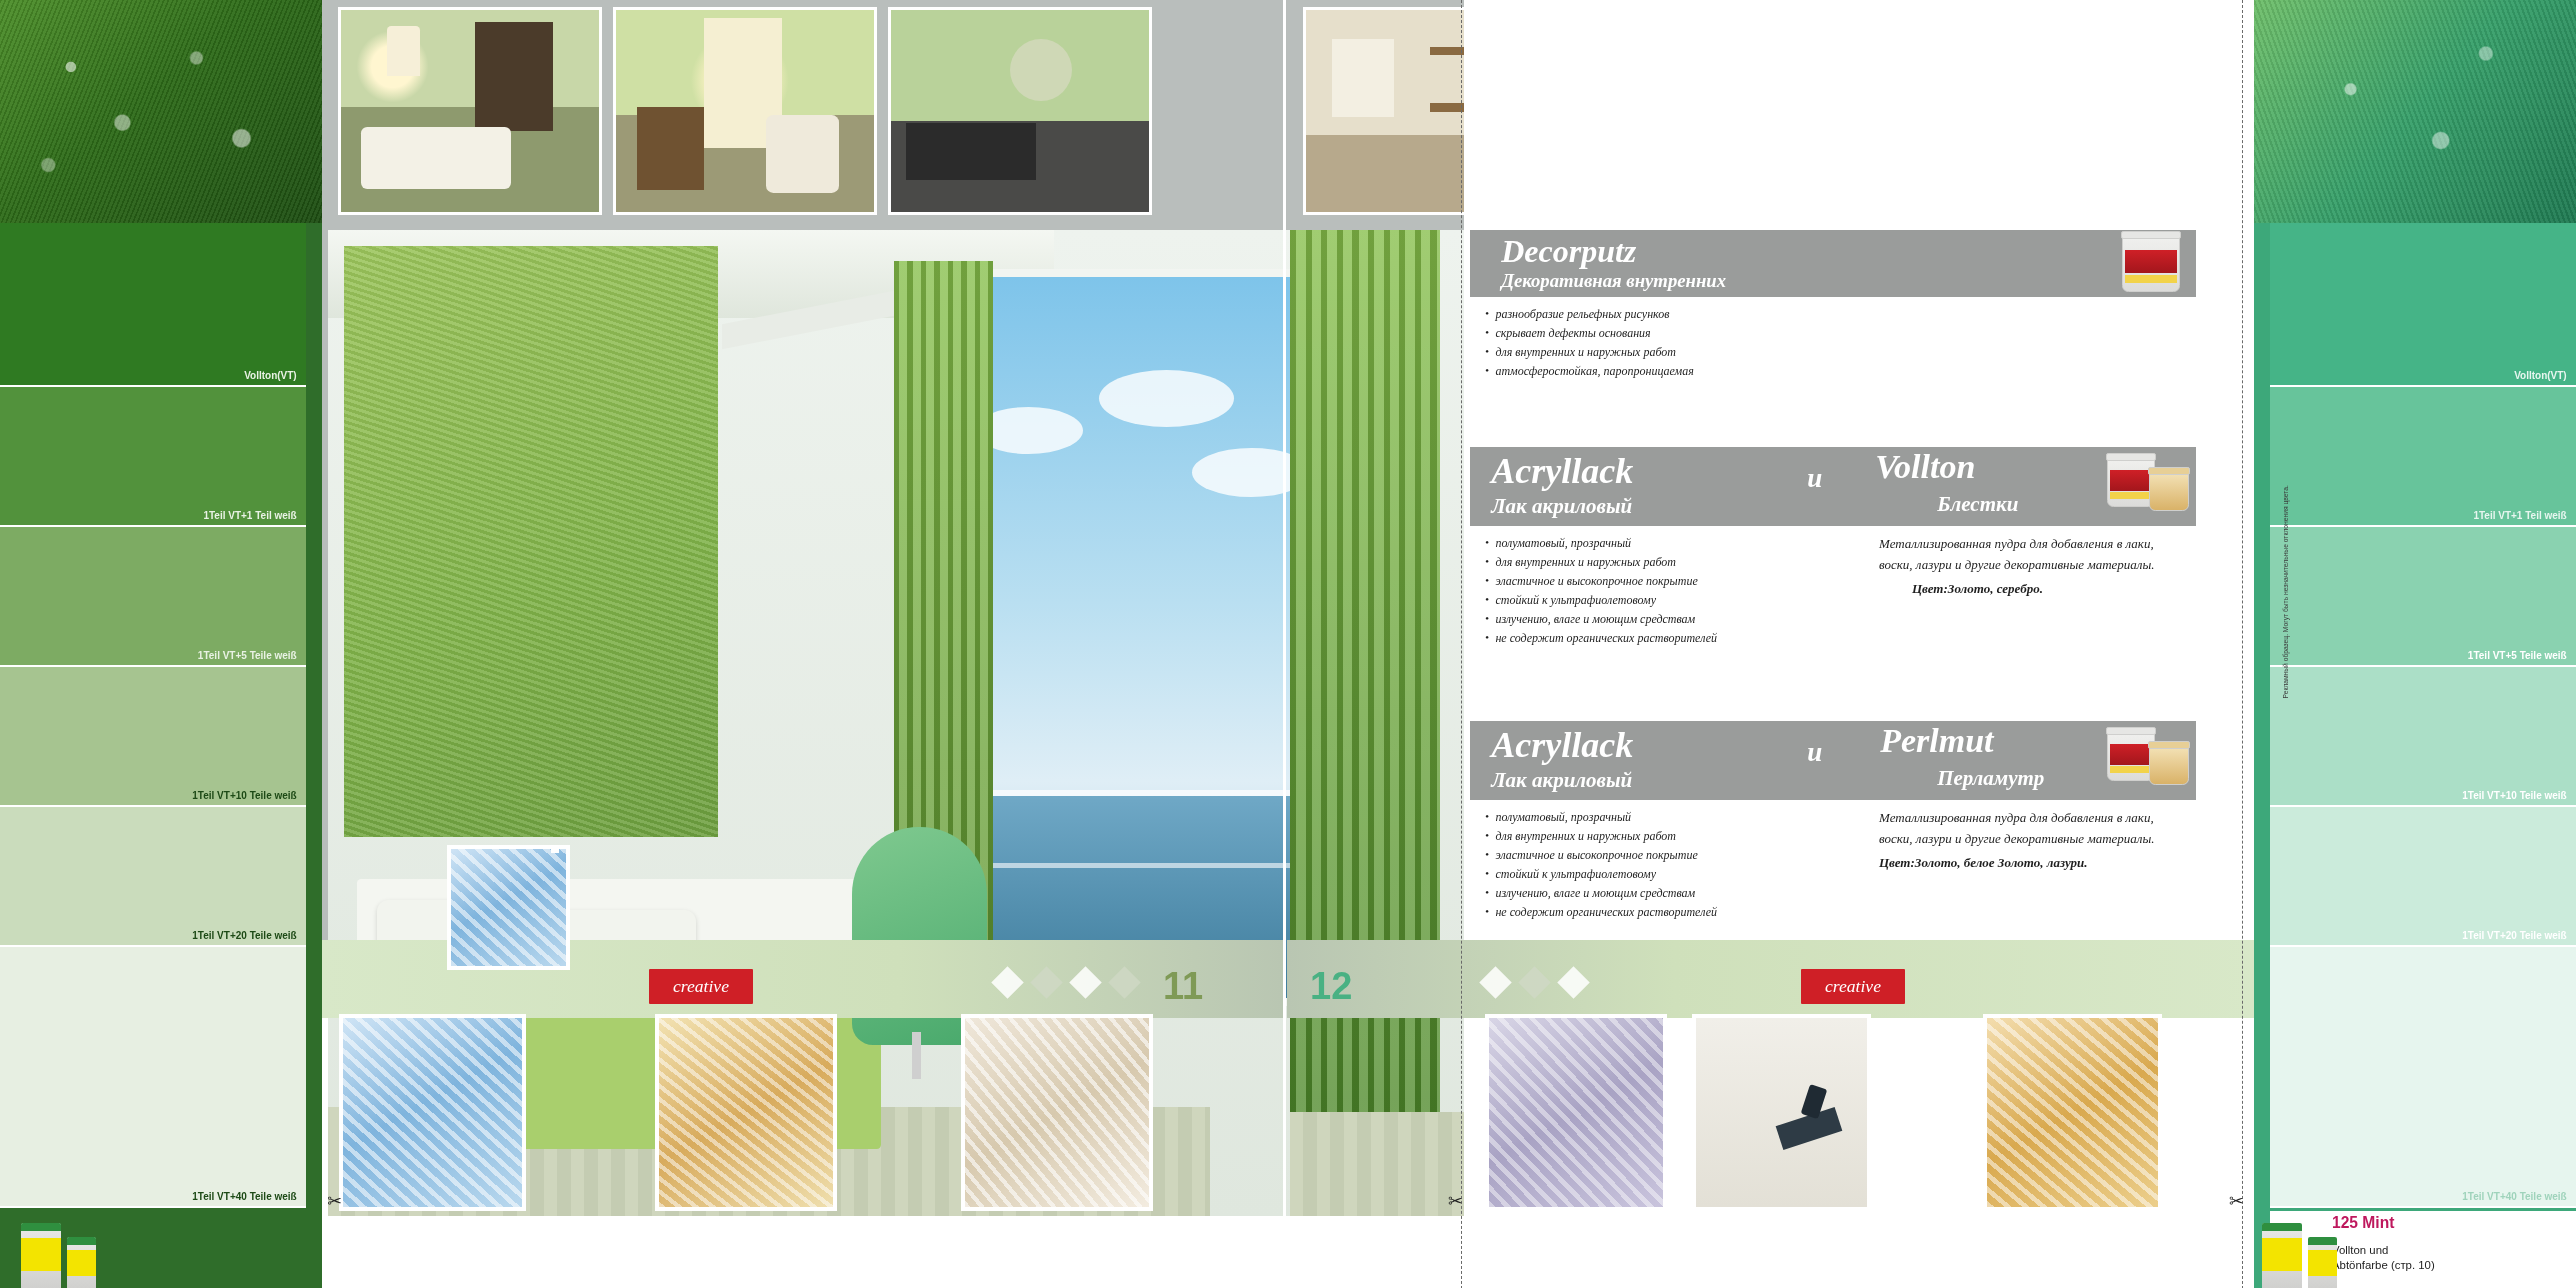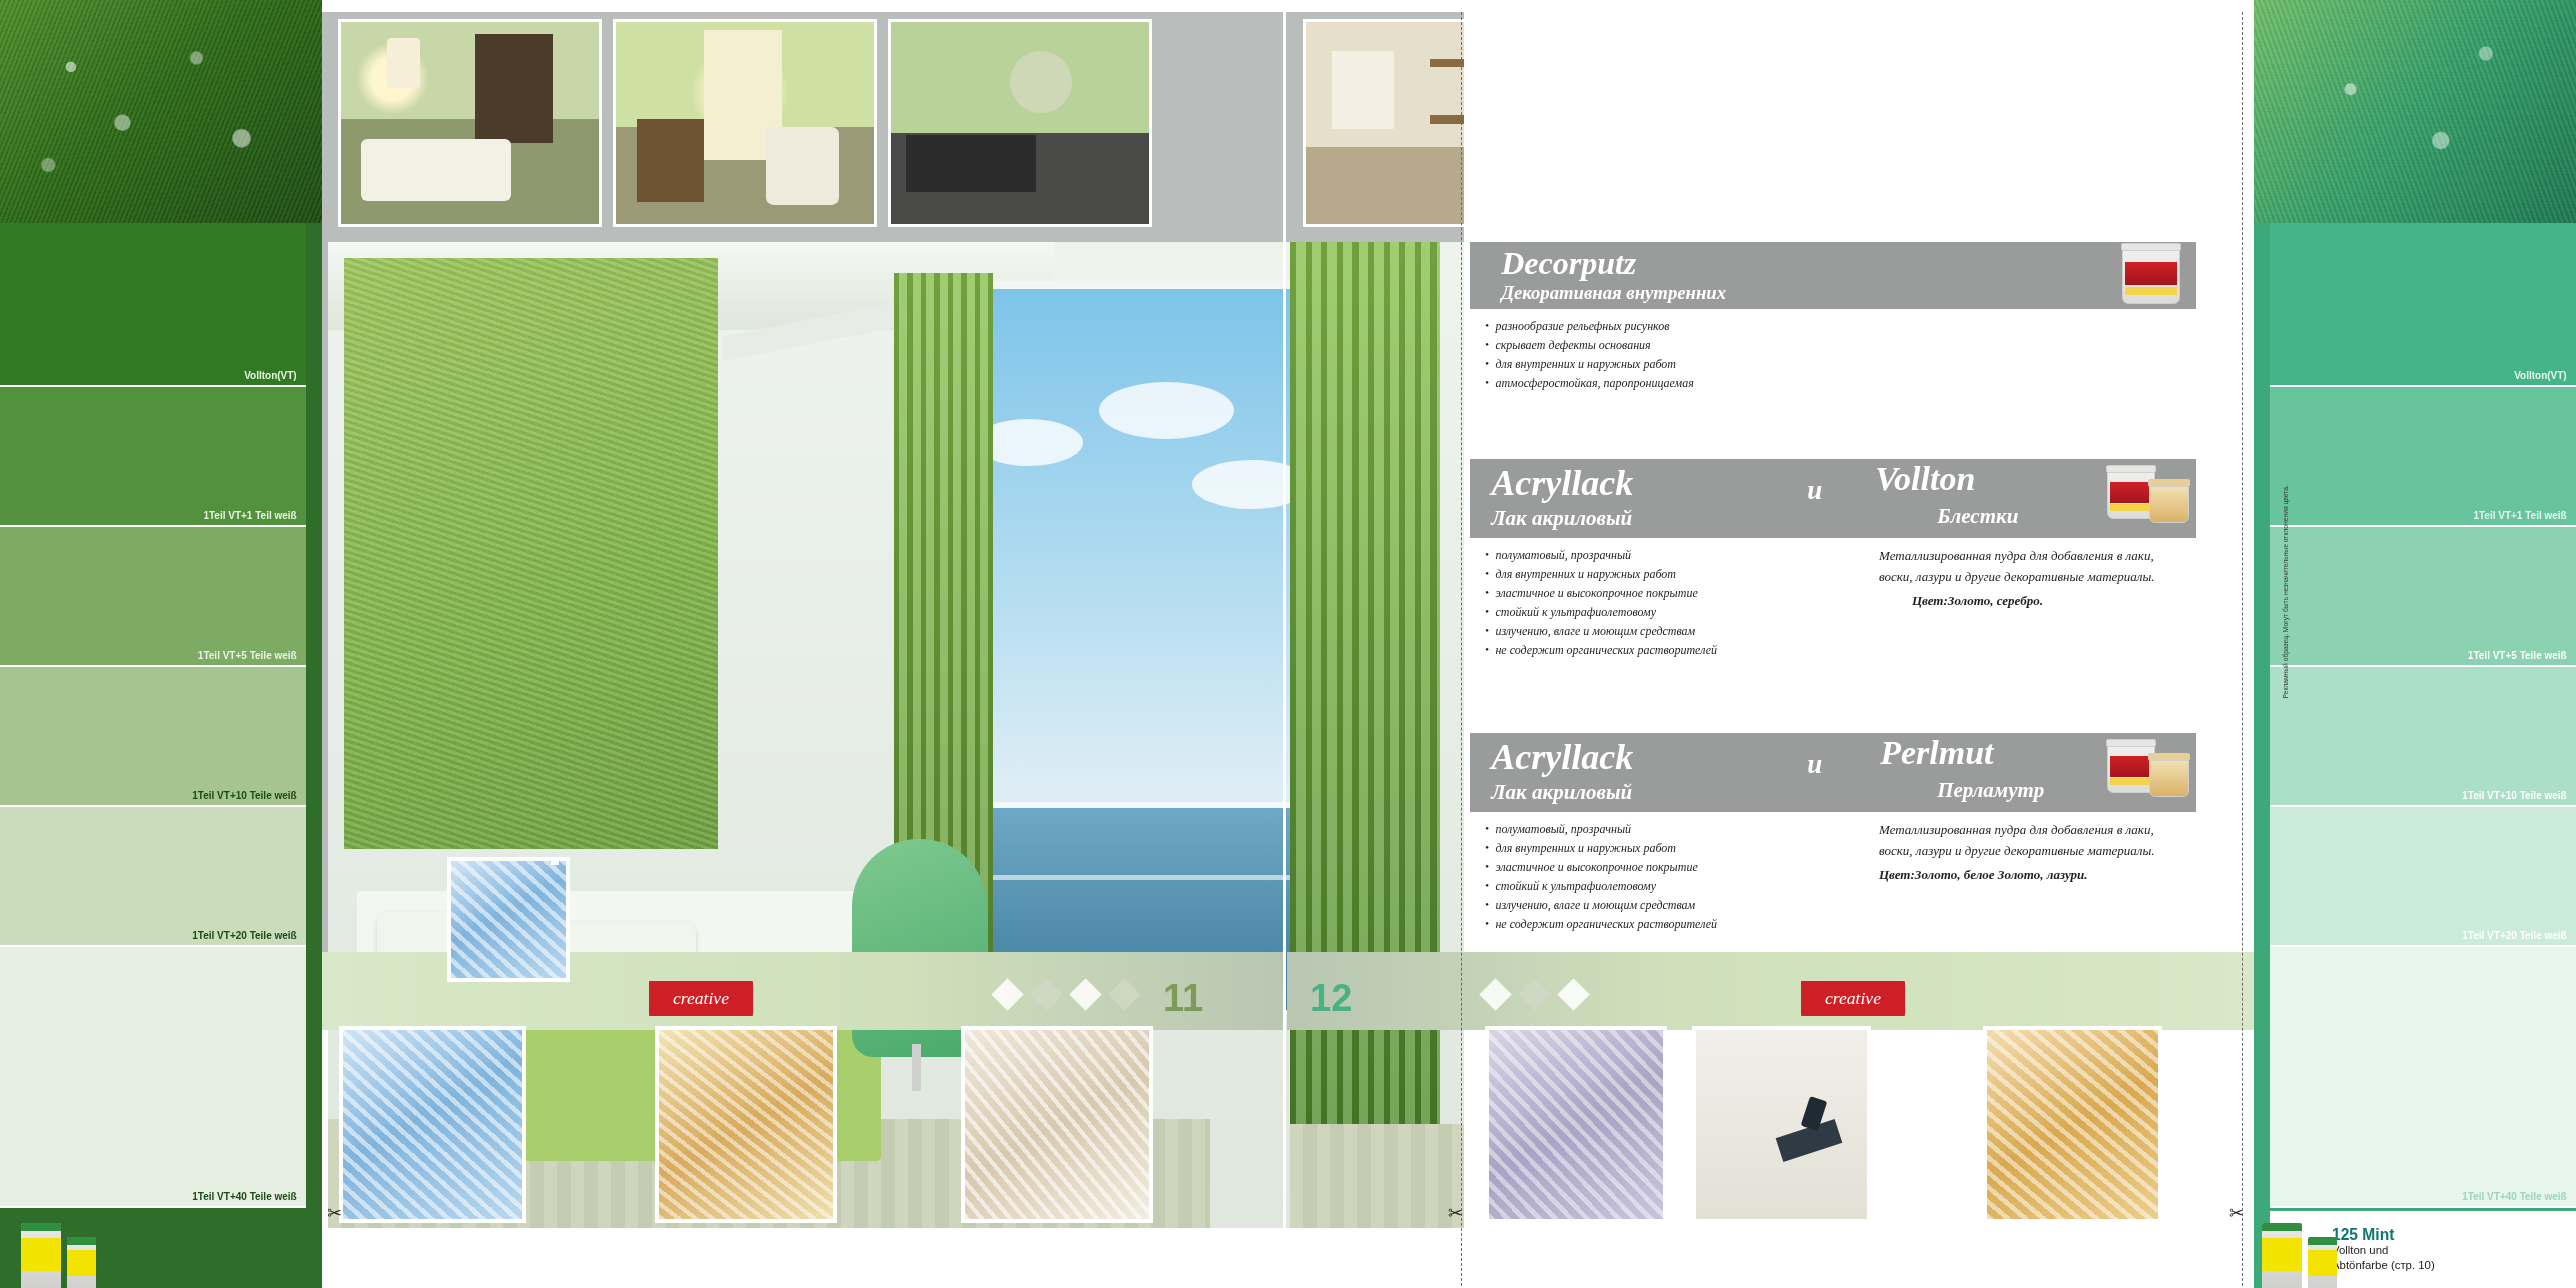--- a/index.html
+++ b/index.html
@@ -108,38 +108,38 @@
   .swatch-col-r {
     position: absolute; right: 0; top: 223px;
     width: 306px; height: 988px;
   }
   .strip-footer-r {
     position: absolute; right: 0; top: 1211px;
     width: 306px; height: 78px;
     background: #ffffff;
   }
   .strip-footer-r .name {
-    position: absolute; left: 62px; top: 15px;
-    font-size: 15.6px; font-weight: bold; color: #0f766e;
+    position: absolute; left: 62px; top: 3px;
+    font-size: 15.6px; font-weight: bold; color: #be185d;
   }
   .strip-footer-r .sub {
     position: absolute; left: 62px; top: 32px;
     font-size: 11.4px; color: #222; line-height: 1.35; width: 156px;
   }
   .right-bottom {
     position: absolute; right: 0; bottom: 0;
     width: 322px; height: 78px;
     background: #3da87a;
   }
   .right-vert-wrap { position: absolute; right: 309px; top: 0; width: 13.5px; height: 1289px; }
   .bottle-grp-r { position: absolute; right: 205px; top: 1213px; width: 114px; height: 78px; }
 
   
   .spread {
-    position: absolute; left: 322px; top: 12px;
+    position: absolute; left: 322px; top: 0;
     width: 1933px; height: 1018px;
     background: #b8bdbb;
   }
   .gutter {
     position: absolute; left: 961px; top: 0;
     width: 3.1px; height: 1289px;
     background: #ffffff;
     z-index: 6;
   }
 

